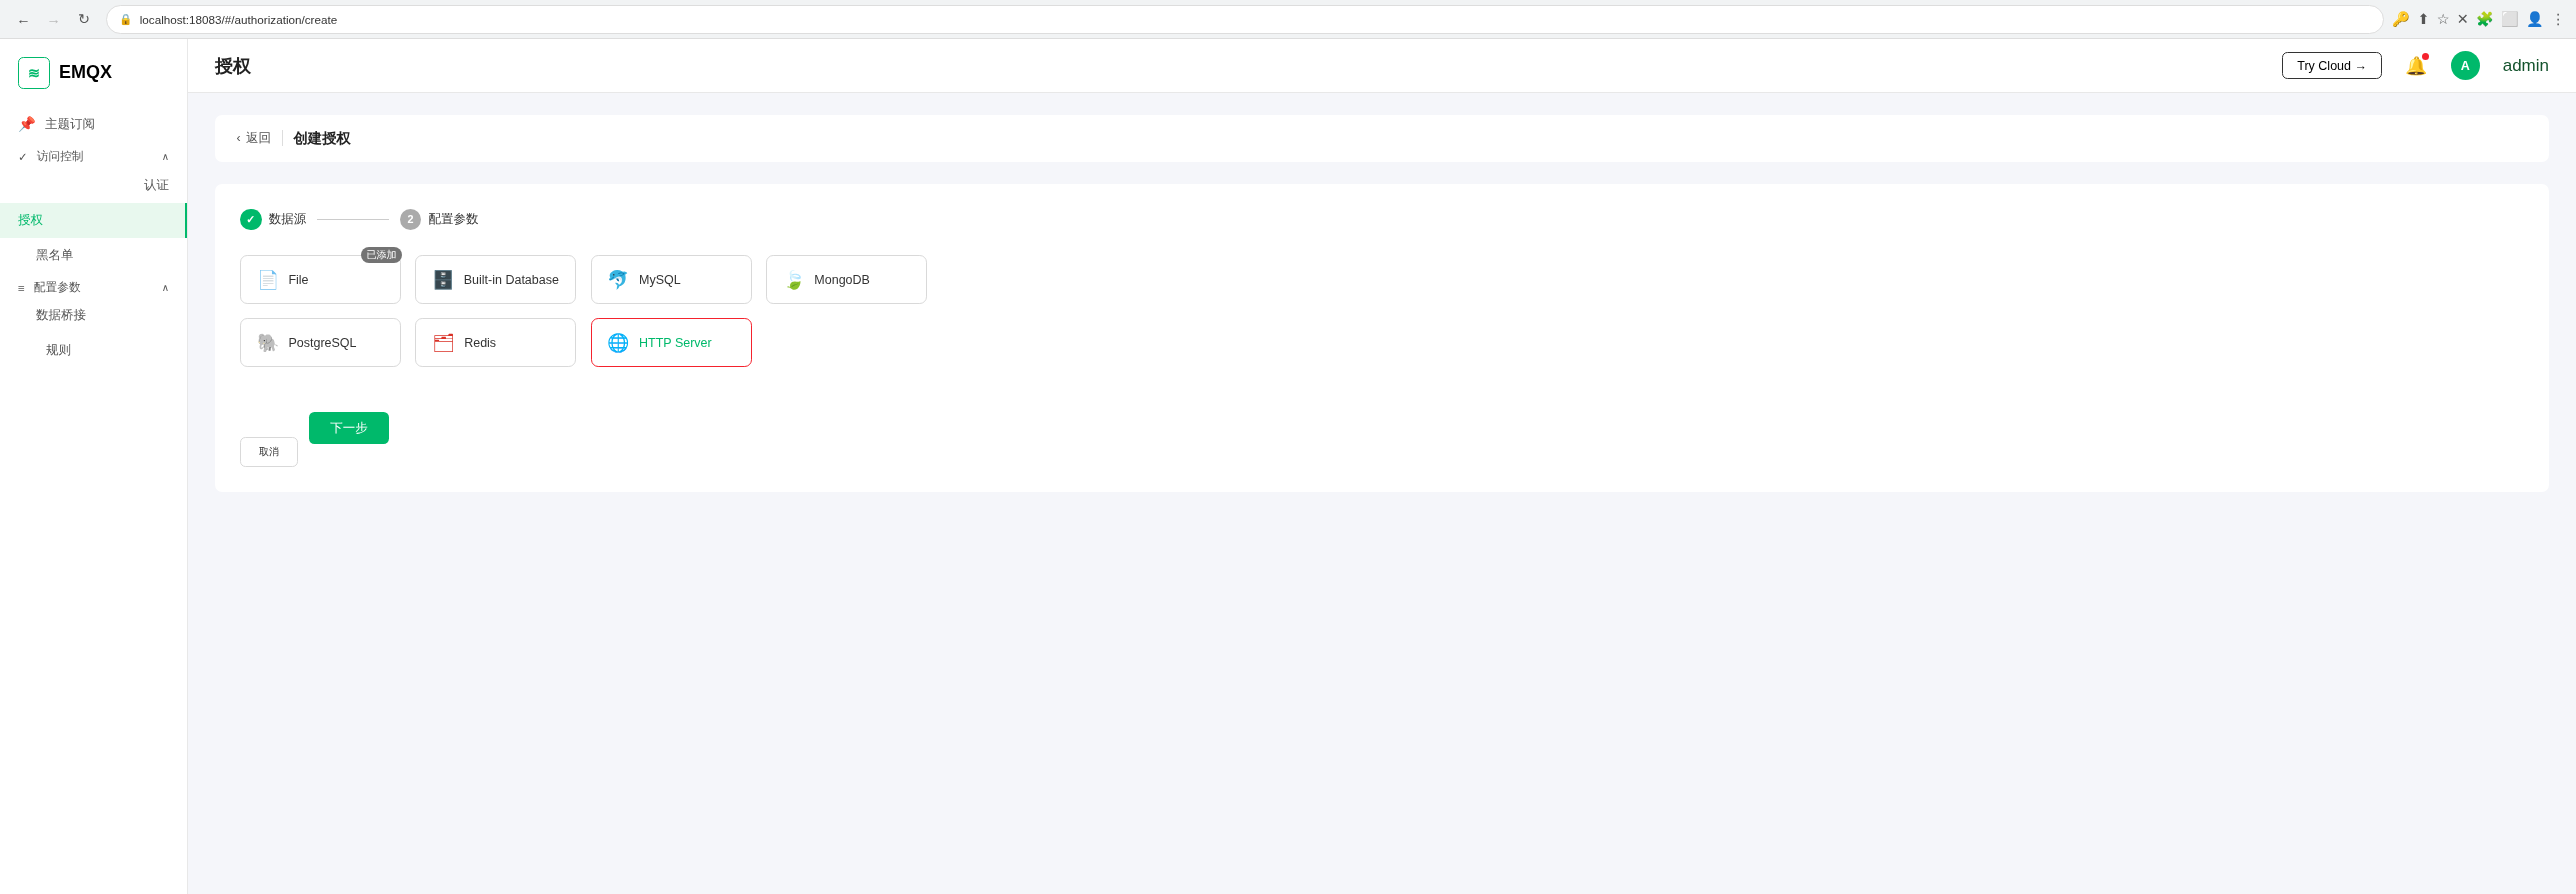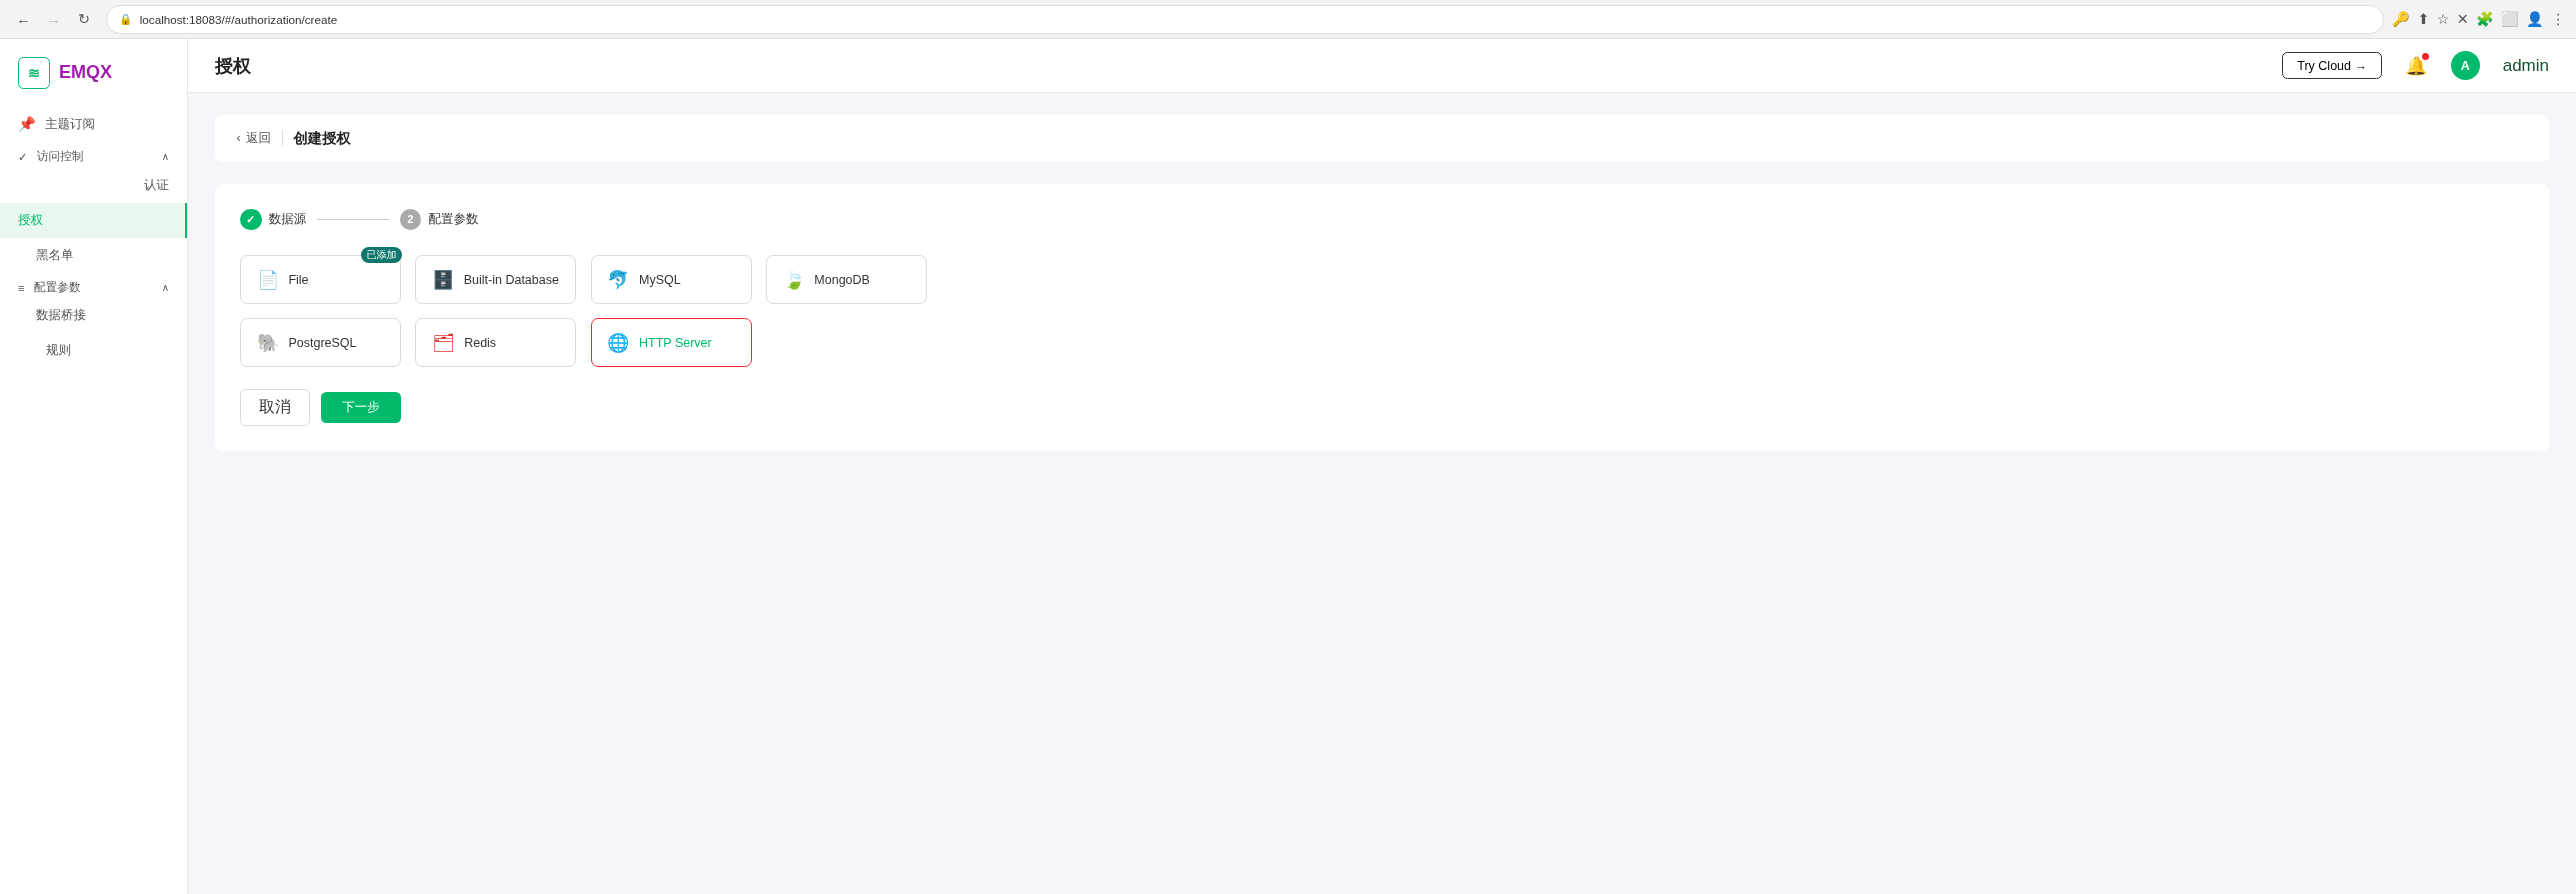--- a/index.html
+++ b/index.html
@@ -59,21 +59,21 @@
       gap: 9px;
       padding: 3.6px 18px 18px;
     }
     .logo-icon {
       width: 32px; height: 32px;
       border: 1.8px solid #00b96b;
       border-radius: 5.4px;
       display: flex; align-items: center; justify-content: center;
       color: #00b96b; font-size: 14.3px; font-weight: bold;
     }
-    .logo-text { color: #a21caf; font-size: 18px; font-weight: 700; }
+    .logo-text { color: #000000; font-size: 18px; font-weight: 700; }
 
     .sidebar-item {
       display: flex;
       align-items: center;
       gap: 9px;
       padding: 9px 18px;
       cursor: pointer;
       color: #555;
       font-size: 12.5px;
       position: relative;
@@ -209,37 +209,38 @@
       background: white;
     }
     .ds-option.selected {
       border: 1.8px solid #f5222d;
       color: #00b96b;
     }
     .ds-option .ds-icon { font-size: 18px; }
     .added-badge {
       position: absolute;
       top: -9px; right: -1.8px;
-      background: #0f766e;
+      background: #737373;
       color: white;
       font-size: 10px;
       padding: 0.9px 5.4px;
       border-radius: 9px;
     }
 
     
     .action-buttons { display: flex; gap: 10.8px; align-items: center; }
     .btn-cancel {
       border: 0.9px solid #d9d9d9;
       background: white;
       border-radius: 5.4px;
       padding: 7.2px 18px;
-      font-size: 16px;
+      font-size: 10px;
       cursor: pointer;
       color: #333;
+      margin-top: 48px;
     }
     .btn-next {
       background: #00b96b;
       color: white;
       border: none;
       border-radius: 5.4px;
       padding: 7.2px 21.5px;
       font-size: 12.5px;
       cursor: pointer;
       font-weight: 500;

